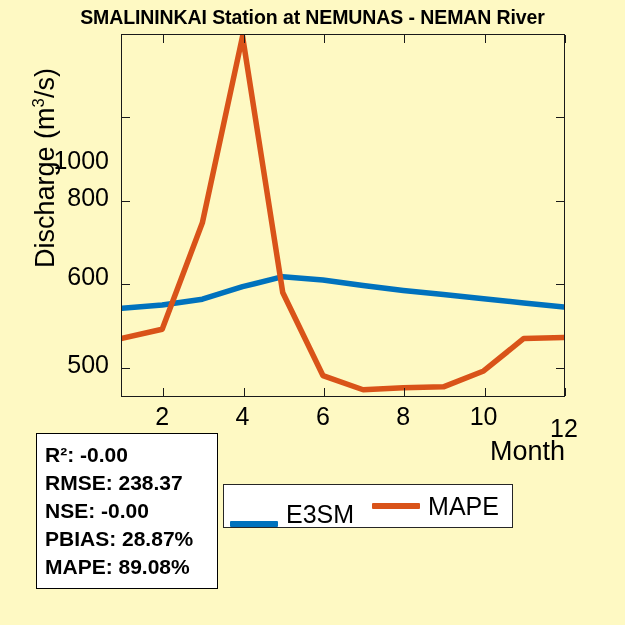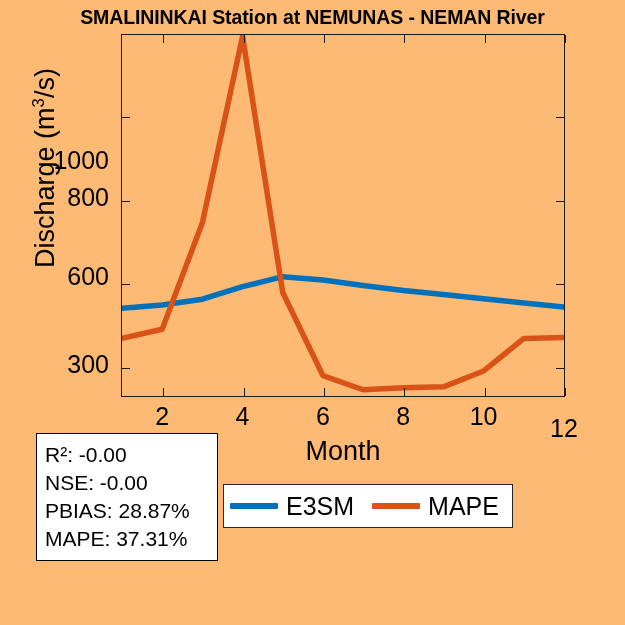--- a/index.html
+++ b/index.html
@@ -12,21 +12,21 @@
     height: 625px;
     overflow: hidden;
     font-family: "Liberation Sans", sans-serif;
     color: #000000;
   }
 
   #figure {
     position: relative;
     width: 625px;
     height: 625px;
-    background: #fdba74;
+    background: #fef9c3;
   }
 
   
   #chart-title {
     position: absolute;
     left: 0;
     top: 6px;
     width: 625px;
     text-align: center;
     font-size: 19.5px;
@@ -116,21 +116,21 @@
   }
   #ylabel sup {
     font-size: 0.62em;
     vertical-align: super;
   }
   #xlabel {
     position: absolute;
     left: 121px;
     top: 436px;
     width: 444px;
-    text-align: center;
+    text-align: right;
     font-size: 27px;
     font-family: "Liberation Sans", sans-serif;
   }
 
   
   #legend {
     position: absolute;
     left: 223px;
     top: 484px;
     width: 290px;
@@ -152,40 +152,41 @@
     height: 6px;
     border-radius: 1px;
     margin-right: 8px;
   }
   .legend-label {
     font-size: 25px;
     font-family: "Liberation Sans", sans-serif;
     color: #000;
     line-height: 1;
   }
-  #legend-entry-e3sm { margin-left: 6px; }
+  #legend-entry-e3sm { margin-left: 6px; align-items: flex-end; }
   #legend-entry-gsim { margin-left: 18px; }
 
   
   #stats-box {
     position: absolute;
     left: 36px;
     top: 433px;
     width: 182px;
     border: 1.5px solid #000000;
     box-sizing: border-box;
     background: #ffffff;
     padding: 7px 0 7px 8px;
   }
   .stats-line {
     font-size: 21px;
     font-family: "Liberation Sans", sans-serif;
     color: #000;
     line-height: 1.33;
     white-space: nowrap;
+    font-weight: bold;
   }
 </style>
 </head>
 <body>
 
 <div id="figure">
 
   <div id="chart-title">SMALININKAI  Station at  NEMUNAS - NEMAN  River</div>
 
   <div id="plot-area">
@@ -216,21 +217,21 @@
         <div class="xtick-mark" style="left: 282.273px;"></div>
         <div class="xtick-mark top" style="left: 282.273px;"></div>
         <div class="xtick-mark" style="left: 362.636px;"></div>
         <div class="xtick-mark top" style="left: 362.636px;"></div>
         <div class="xtick-mark" style="left: 443px;"></div>
         <div class="xtick-mark top" style="left: 443px;"></div>
       </div>
   </div>
 
   <div id="ytick-labels">
-      <div class="ytick-label" style="left: 0px; width: 109px; top: 349.786px;">300</div>
+      <div class="ytick-label" style="left: 0px; width: 109px; top: 349.786px;">500</div>
       <div class="ytick-label" style="left: 0px; width: 109px; top: 262px;">600</div>
       <div class="ytick-label" style="left: 0px; width: 109px; top: 182.85px;">800</div>
       <div class="ytick-label" style="left: 0px; width: 109px; top: 99.3815px; margin-top: 47px;">1000</div>
     </div>
   <div id="xtick-labels">
       <div class="xtick-label" style="left: 162.182px; top: 402px;">2</div>
       <div class="xtick-label" style="left: 242.545px; top: 402px;">4</div>
       <div class="xtick-label" style="left: 322.909px; top: 402px;">6</div>
       <div class="xtick-label" style="left: 403.273px; top: 402px;">8</div>
       <div class="xtick-label" style="left: 483.636px; top: 402px; text-align: right;">10</div>
@@ -247,18 +248,19 @@
       <span class="legend-label">E3SM</span>
     </div>
     <div class="legend-entry" id="legend-entry-gsim">
       <span class="legend-swatch" id="swatch-gsim" style="background: rgb(217, 83, 25);"></span>
       <span class="legend-label">MAPE</span>
     </div>
   </div>
 
   <div id="stats-box">
     <div class="stats-line"><span>R²: -0.00</span></div>
+    <div class="stats-line">RMSE: 238.37</div>
     <div class="stats-line">NSE: -0.00</div>
     <div class="stats-line">PBIAS: 28.87%</div>
-    <div class="stats-line">MAPE: 37.31%</div>
+    <div class="stats-line">MAPE: 89.08%</div>
   </div>
 
 </div>
 
 </body></html>

